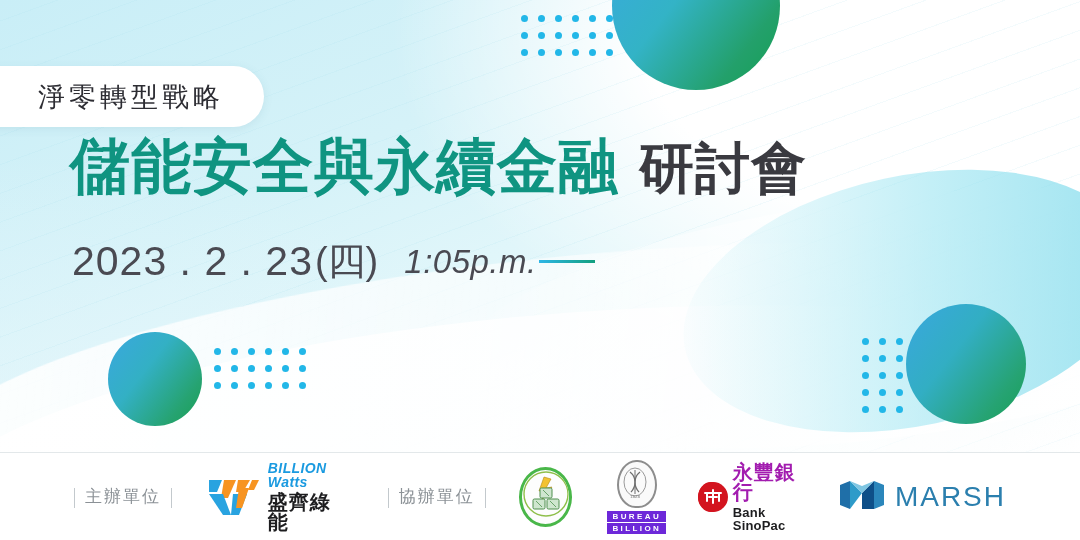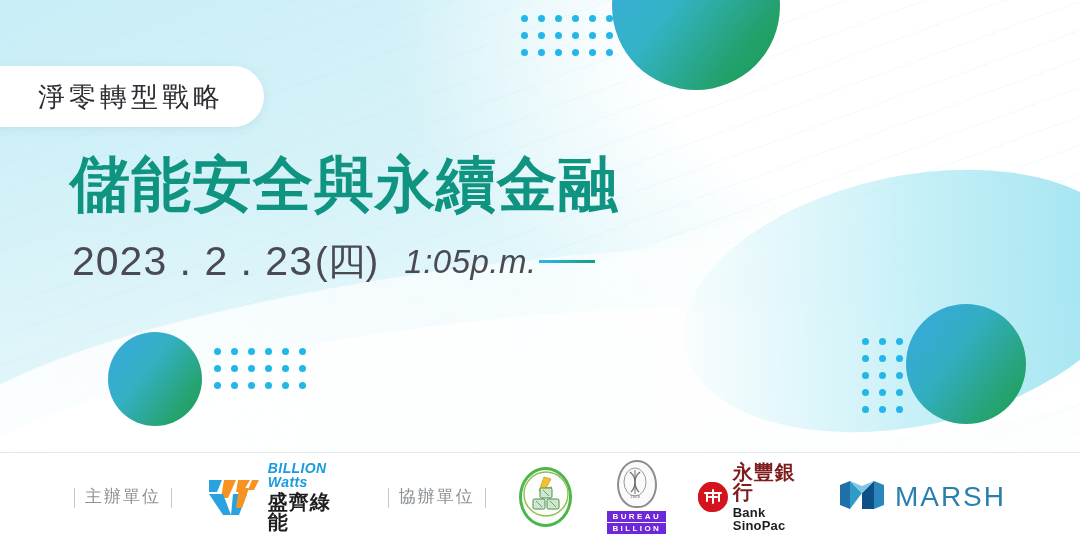--- a/index.html
+++ b/index.html
@@ -73,21 +73,21 @@
     background:#ffffff;border-radius:0 34px 34px 0;
     box-shadow:0 2px 10px rgba(60,120,140,.10);
   }
   .badge span{
     font-size:27px;letter-spacing:4px;color:#2d2d33;white-space:nowrap;
     font-family:"Liberation Sans","DejaVu Sans",sans-serif;
   }
 
   
   .headline{
-    position:absolute;left:70px;top:155px;display:flex;align-items:baseline;
+    position:absolute;left:70px;top:137px;display:flex;align-items:baseline;
     white-space:nowrap;
   }
   .headline .t-main{
     font-size:60px;font-weight:bold;color:#0f9481;letter-spacing:1px;line-height:1;
   }
   .headline .t-sub{
     font-size:55px;font-weight:bold;color:#3a3a40;letter-spacing:1px;line-height:1;
     margin-left:20px;
   }
 
@@ -140,21 +140,21 @@
             border:2px solid #8d8d8d;background:#fafafa;position:relative;}
   .bv-band{display:flex;flex-direction:column;}
   .bv-band b{background:#6d28d9;color:#fff;font-size:8px;font-weight:bold;
              letter-spacing:2.4px;padding:1px 5px;text-align:center;}
   .bv-band b+b{margin-top:1px;}
 
   
   .bs{display:flex;align-items:center;gap:9px;}
   .bs-mark{width:30px;height:30px;border-radius:50%;background:#d3141f;position:relative;}
   .bs-txt{display:flex;flex-direction:column;line-height:1;}
-  .bs-zh{font-size:20px;font-weight:bold;color:#7f1d1d;letter-spacing:1px;}
+  .bs-zh{font-size:20px;font-weight:bold;color:#a21caf;letter-spacing:1px;}
   .bs-en{font-size:13px;font-weight:bold;color:#1d1d1f;margin-top:4px;letter-spacing:.2px;}
 
   
   .ms{display:flex;align-items:center;gap:11px;}
   .ms-txt{font-size:28px;color:#2b7fae;letter-spacing:2px;}
 </style>
 </head>
 <body>
 
 <div id="banner">
@@ -227,20 +227,21 @@
       <i></i>
       <i></i>
     </div>
 
   <div class="badge">
     <span>淨零轉型戰略</span>
   </div>
 
   <div class="headline">
     <div class="t-main">儲能安全與永續金融</div>
+    <div class="t-sub">研討會</div>
   </div>
 
   <div class="dateline">
     <span class="d-date">2023 . 2 . 23</span>
     <span class="d-day">(四)</span>
     <span class="d-t1">1:05p.m.</span>
     <span class="d-rule"></span>
   </div>
 
   <div class="footer">

